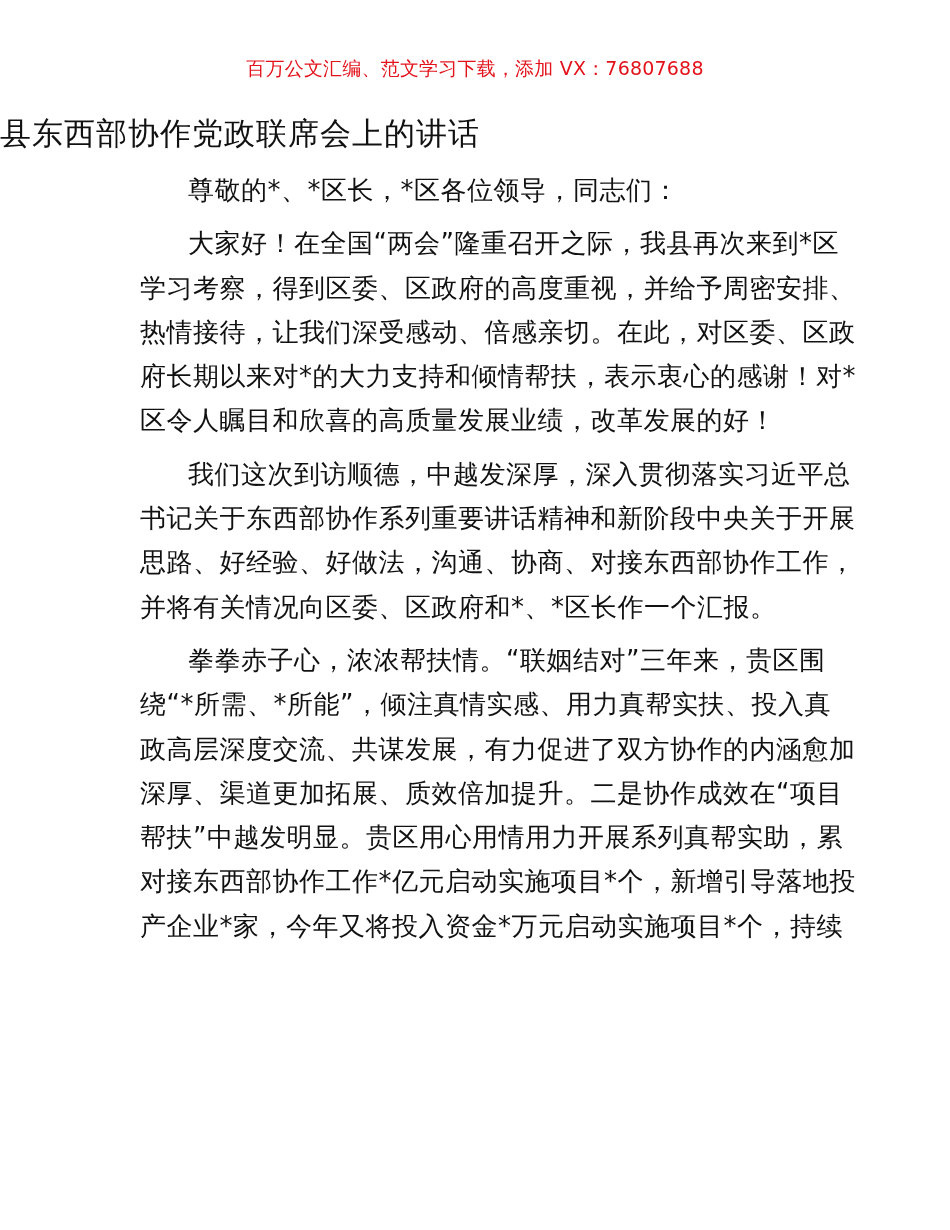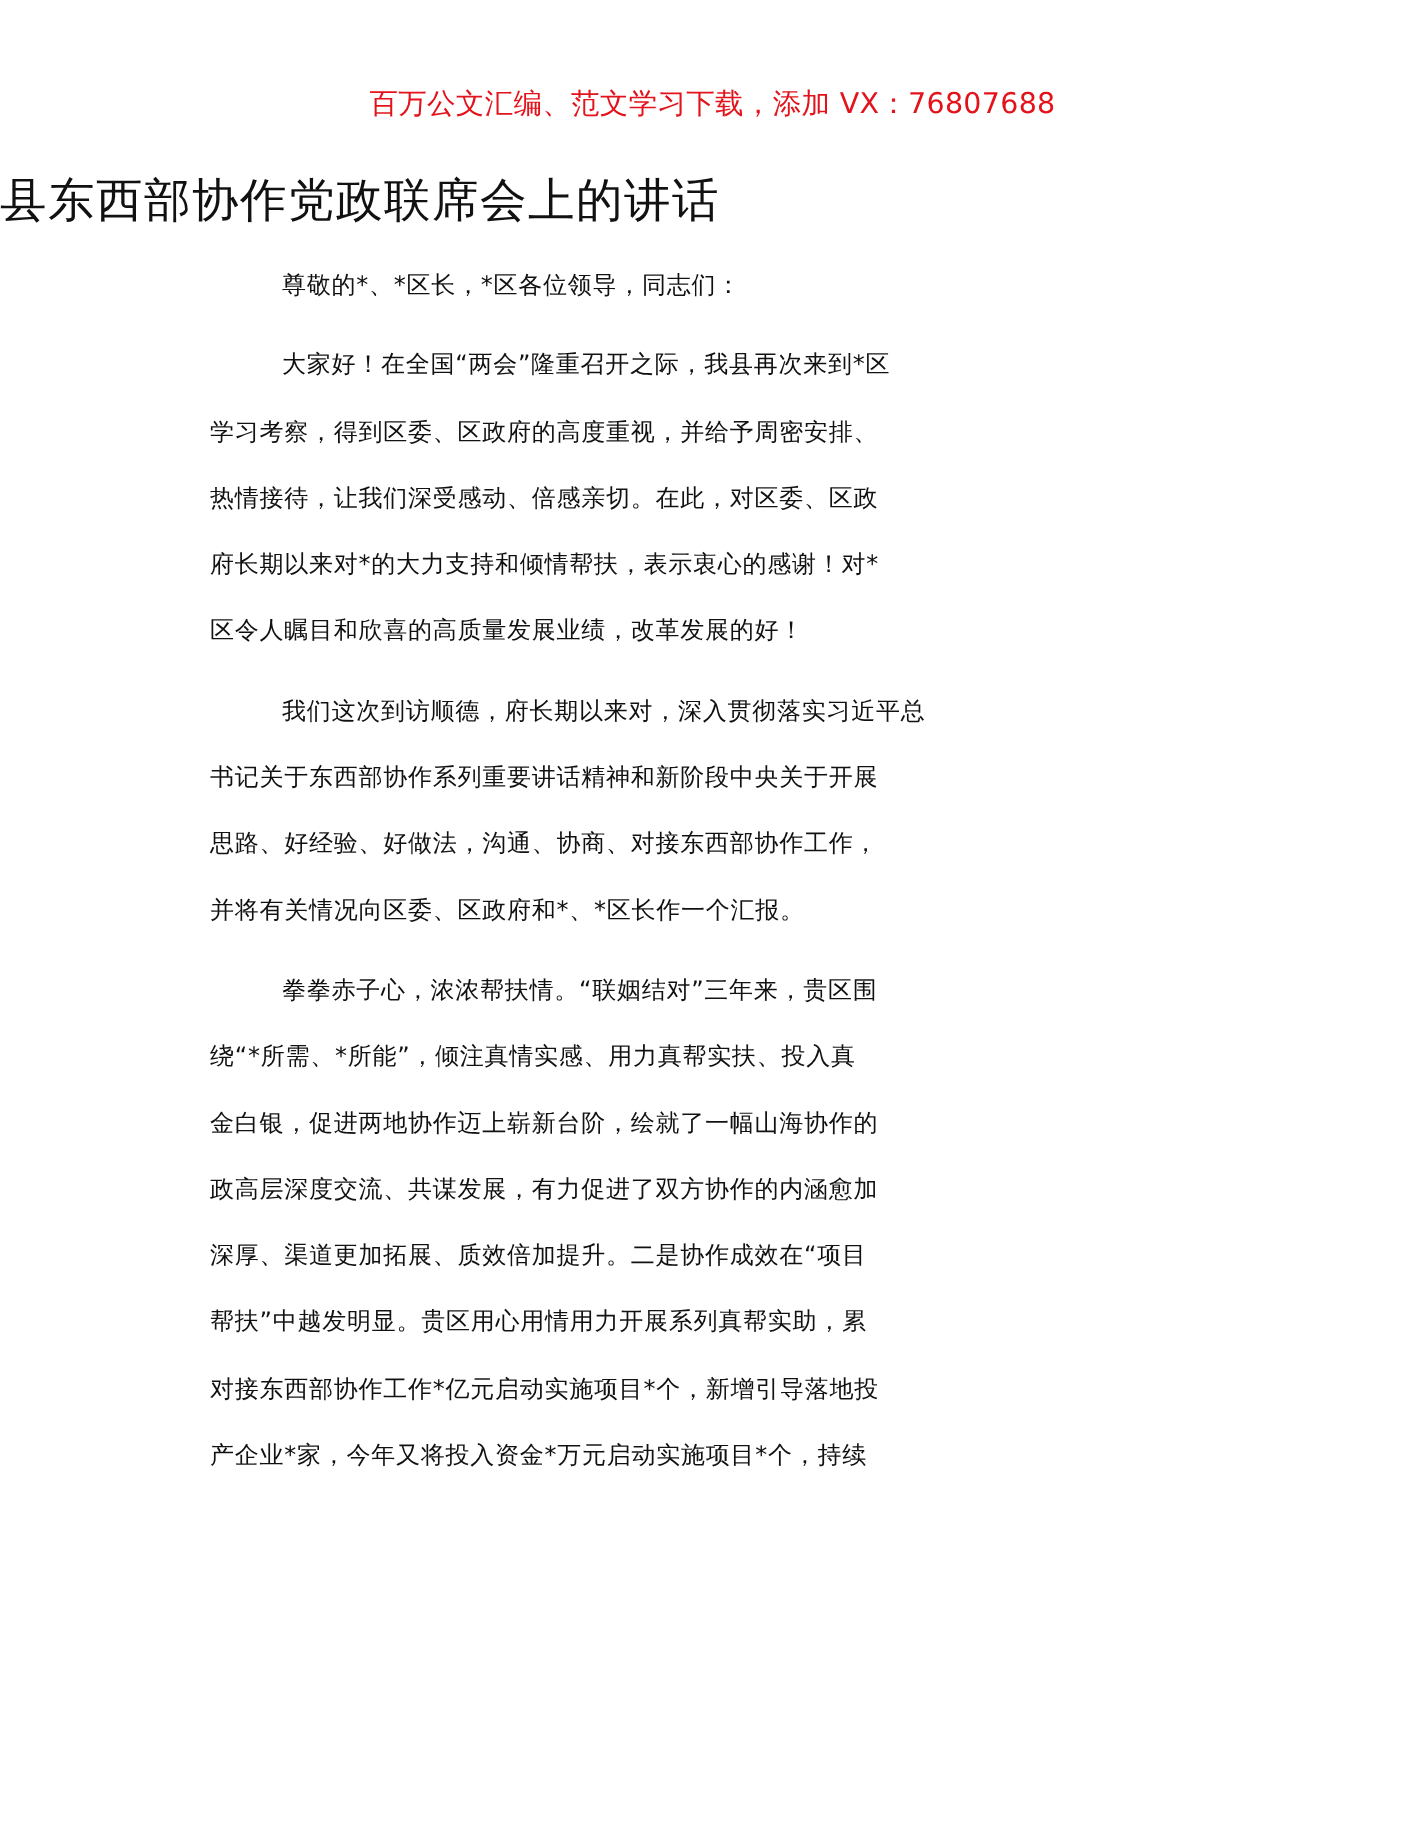--- a/index.html
+++ b/index.html
@@ -3,21 +3,21 @@
 <meta charset="utf-8">
 <style>
   html, body { margin: 0; padding: 0; background: #ffffff; }
   body { width: 950px; height: 1230px; position: relative; overflow: hidden;
          font-family: "DejaVu Sans", "Liberation Sans", sans-serif; color: #111111; }
   .header { position: absolute; top: 56px; left: 0; width: 950px; text-align: center;
             font-size: 19px; color: #e3131b; letter-spacing: 0.2px; }
   .title { position: absolute; top: 113px; left: 0; width: 950px; text-align: left;
            font-size: 31px; color: #111; letter-spacing: 1px; }
   .body { position: absolute; top: 168px; left: 140px; width: 672px; }
-  .line { height: 44.3px; line-height: 44.3px; font-size: 16px; white-space: nowrap;
+  .line { height: 44.3px; line-height: 44.3px; font-size: 26px; white-space: nowrap;
           letter-spacing: 0.5px; }
   .indent { padding-left: 48px; }
   .gap { height: 9px; }
 </style>
 </head>
 <body>
 
 <div class="header">百万公文汇编、范文学习下载，添加 VX：76807688</div>
 
 <div class="title">县东西部协作党政联席会上的讲话</div>
@@ -29,30 +29,29 @@
   <div>
     <div class="line indent">大家好！在全国“两会”隆重召开之际，我县再次来到*区</div>
     <div class="line">学习考察，得到区委、区政府的高度重视，并给予周密安排、</div>
     <div class="line">热情接待，让我们深受感动、倍感亲切。在此，对区委、区政</div>
     <div class="line">府长期以来对*的大力支持和倾情帮扶，表示衷心的感谢！对*</div>
     <div class="line">区令人瞩目和欣喜的高质量发展业绩，改革发展的好！</div>
   </div>
   <div class="gap"></div>
 
   <div>
-    <div class="line indent">我们这次到访顺德，府长期以来对，深入贯彻落实习近平总</div>
+    <div class="line indent">我们这次到访顺德，中越发深厚，深入贯彻落实习近平总</div>
     <div class="line">书记关于东西部协作系列重要讲话精神和新阶段中央关于开展</div>
     <div class="line">思路、好经验、好做法，沟通、协商、对接东西部协作工作，</div>
     <div class="line">并将有关情况向区委、区政府和*、*区长作一个汇报。</div>
   </div>
   <div class="gap"></div>
 
   <div>
     <div class="line indent">拳拳赤子心，浓浓帮扶情。“联姻结对”三年来，贵区围</div>
     <div class="line">绕“*所需、*所能”，倾注真情实感、用力真帮实扶、投入真</div>
-    <div class="line">金白银，促进两地协作迈上崭新台阶，绘就了一幅山海协作的</div>
     <div class="line">政高层深度交流、共谋发展，有力促进了双方协作的内涵愈加</div>
     <div class="line">深厚、渠道更加拓展、质效倍加提升。二是协作成效在“项目</div>
     <div class="line">帮扶”中越发明显。贵区用心用情用力开展系列真帮实助，累</div>
     <div class="line">对接东西部协作工作*亿元启动实施项目*个，新增引导落地投</div>
     <div class="line">产企业*家，今年又将投入资金*万元启动实施项目*个，持续</div>
   </div>
 </div>
 
 </body></html>

